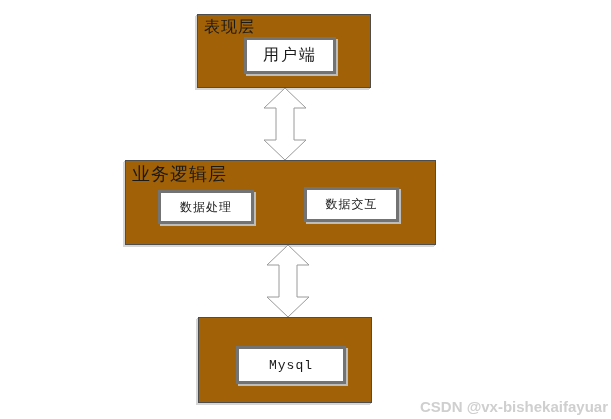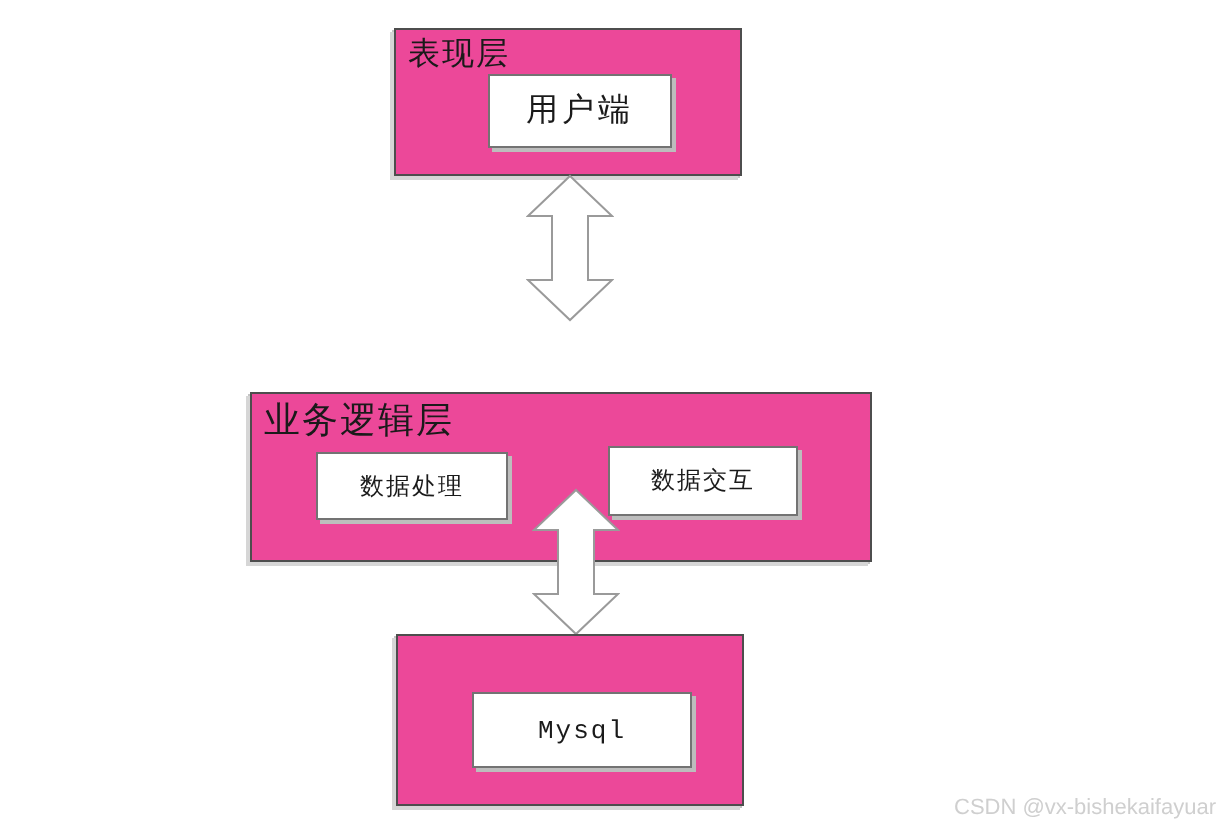--- a/index.html
+++ b/index.html
@@ -10,76 +10,77 @@
   .stage {
     position: relative;
     width: 611px;
     height: 419px;
     background: #ffffff;
     overflow: hidden;
     font-family: "Liberation Serif", "DejaVu Serif", serif;
   }
   .layer {
     position: absolute;
-    background: #ec4899;
+    background: #a16207;
     border: 1px solid #4d4d4d;
     box-shadow: -2px 2px 0 #d6d6d6, -1px 1px 0 #c4c4c4;
     box-sizing: border-box;
   }
   .layer-label {
     position: absolute;
     left: 6px;
     top: 2px;
     color: #1a1a1a;
     font-size: 16px;
     letter-spacing: 1px;
     white-space: nowrap;
   }
   .layer-business .layer-label {
     font-size: 18px;
     top: 1px;
   }
   .component {
     position: absolute;
     background: #ffffff;
-    border: 1px solid #737373;
+    border: 3px solid #737373;
     box-shadow: 2px 2px 0 #bdbdbd;
     box-sizing: border-box;
     display: flex;
     align-items: center;
     justify-content: center;
     color: #1a1a1a;
   }
   .layer-presentation { left: 197px; top: 14px; width: 174px; height: 74px; }
   .comp-client       { left: 46px;  top: 22px; width: 92px;  height: 37px; font-size: 16px; letter-spacing: 2px; }
 
-  .layer-business    { left: 125px; top: 160px; width: 311px; height: 85px; margin-top: 36px; }
+  .layer-business    { left: 125px; top: 160px; width: 311px; height: 85px; }
   .comp-process      { left: 32px;  top: 29px; width: 96px;  height: 34px; font-size: 12px; letter-spacing: 1px; }
   .comp-interact     { left: 178px; top: 26px; width: 95px;  height: 35px; font-size: 12px; letter-spacing: 1px; }
 
   .layer-data        { left: 198px; top: 317px; width: 174px; height: 86px; }
   .comp-mysql        { left: 37px;  top: 28px; width: 110px; height: 38px;
                        font-family: "Liberation Mono", "DejaVu Sans Mono", monospace;
                        font-size: 13px; letter-spacing: 1px; }
 
   .arrow {
     position: absolute;
     display: block;
   }
   .arrow-1 { left: 263px; top: 87px;  width: 44px; height: 74px; }
   .arrow-2 { left: 266px; top: 244px; width: 44px; height: 74px; }
 
   .watermark {
     position: absolute;
     right: 3px;
     top: 398px;
     font-family: "Liberation Sans", "DejaVu Sans", sans-serif;
-    font-size: 11px;
+    font-size: 15px;
     color: #cfcfcf;
     white-space: nowrap;
+    font-weight: bold;
   }
 </style>
 </head>
 <body>
 
 <div class="stage">
 
   <section class="layer layer-presentation">
     <div class="layer-label">表现层</div>
     <div class="component comp-client">

